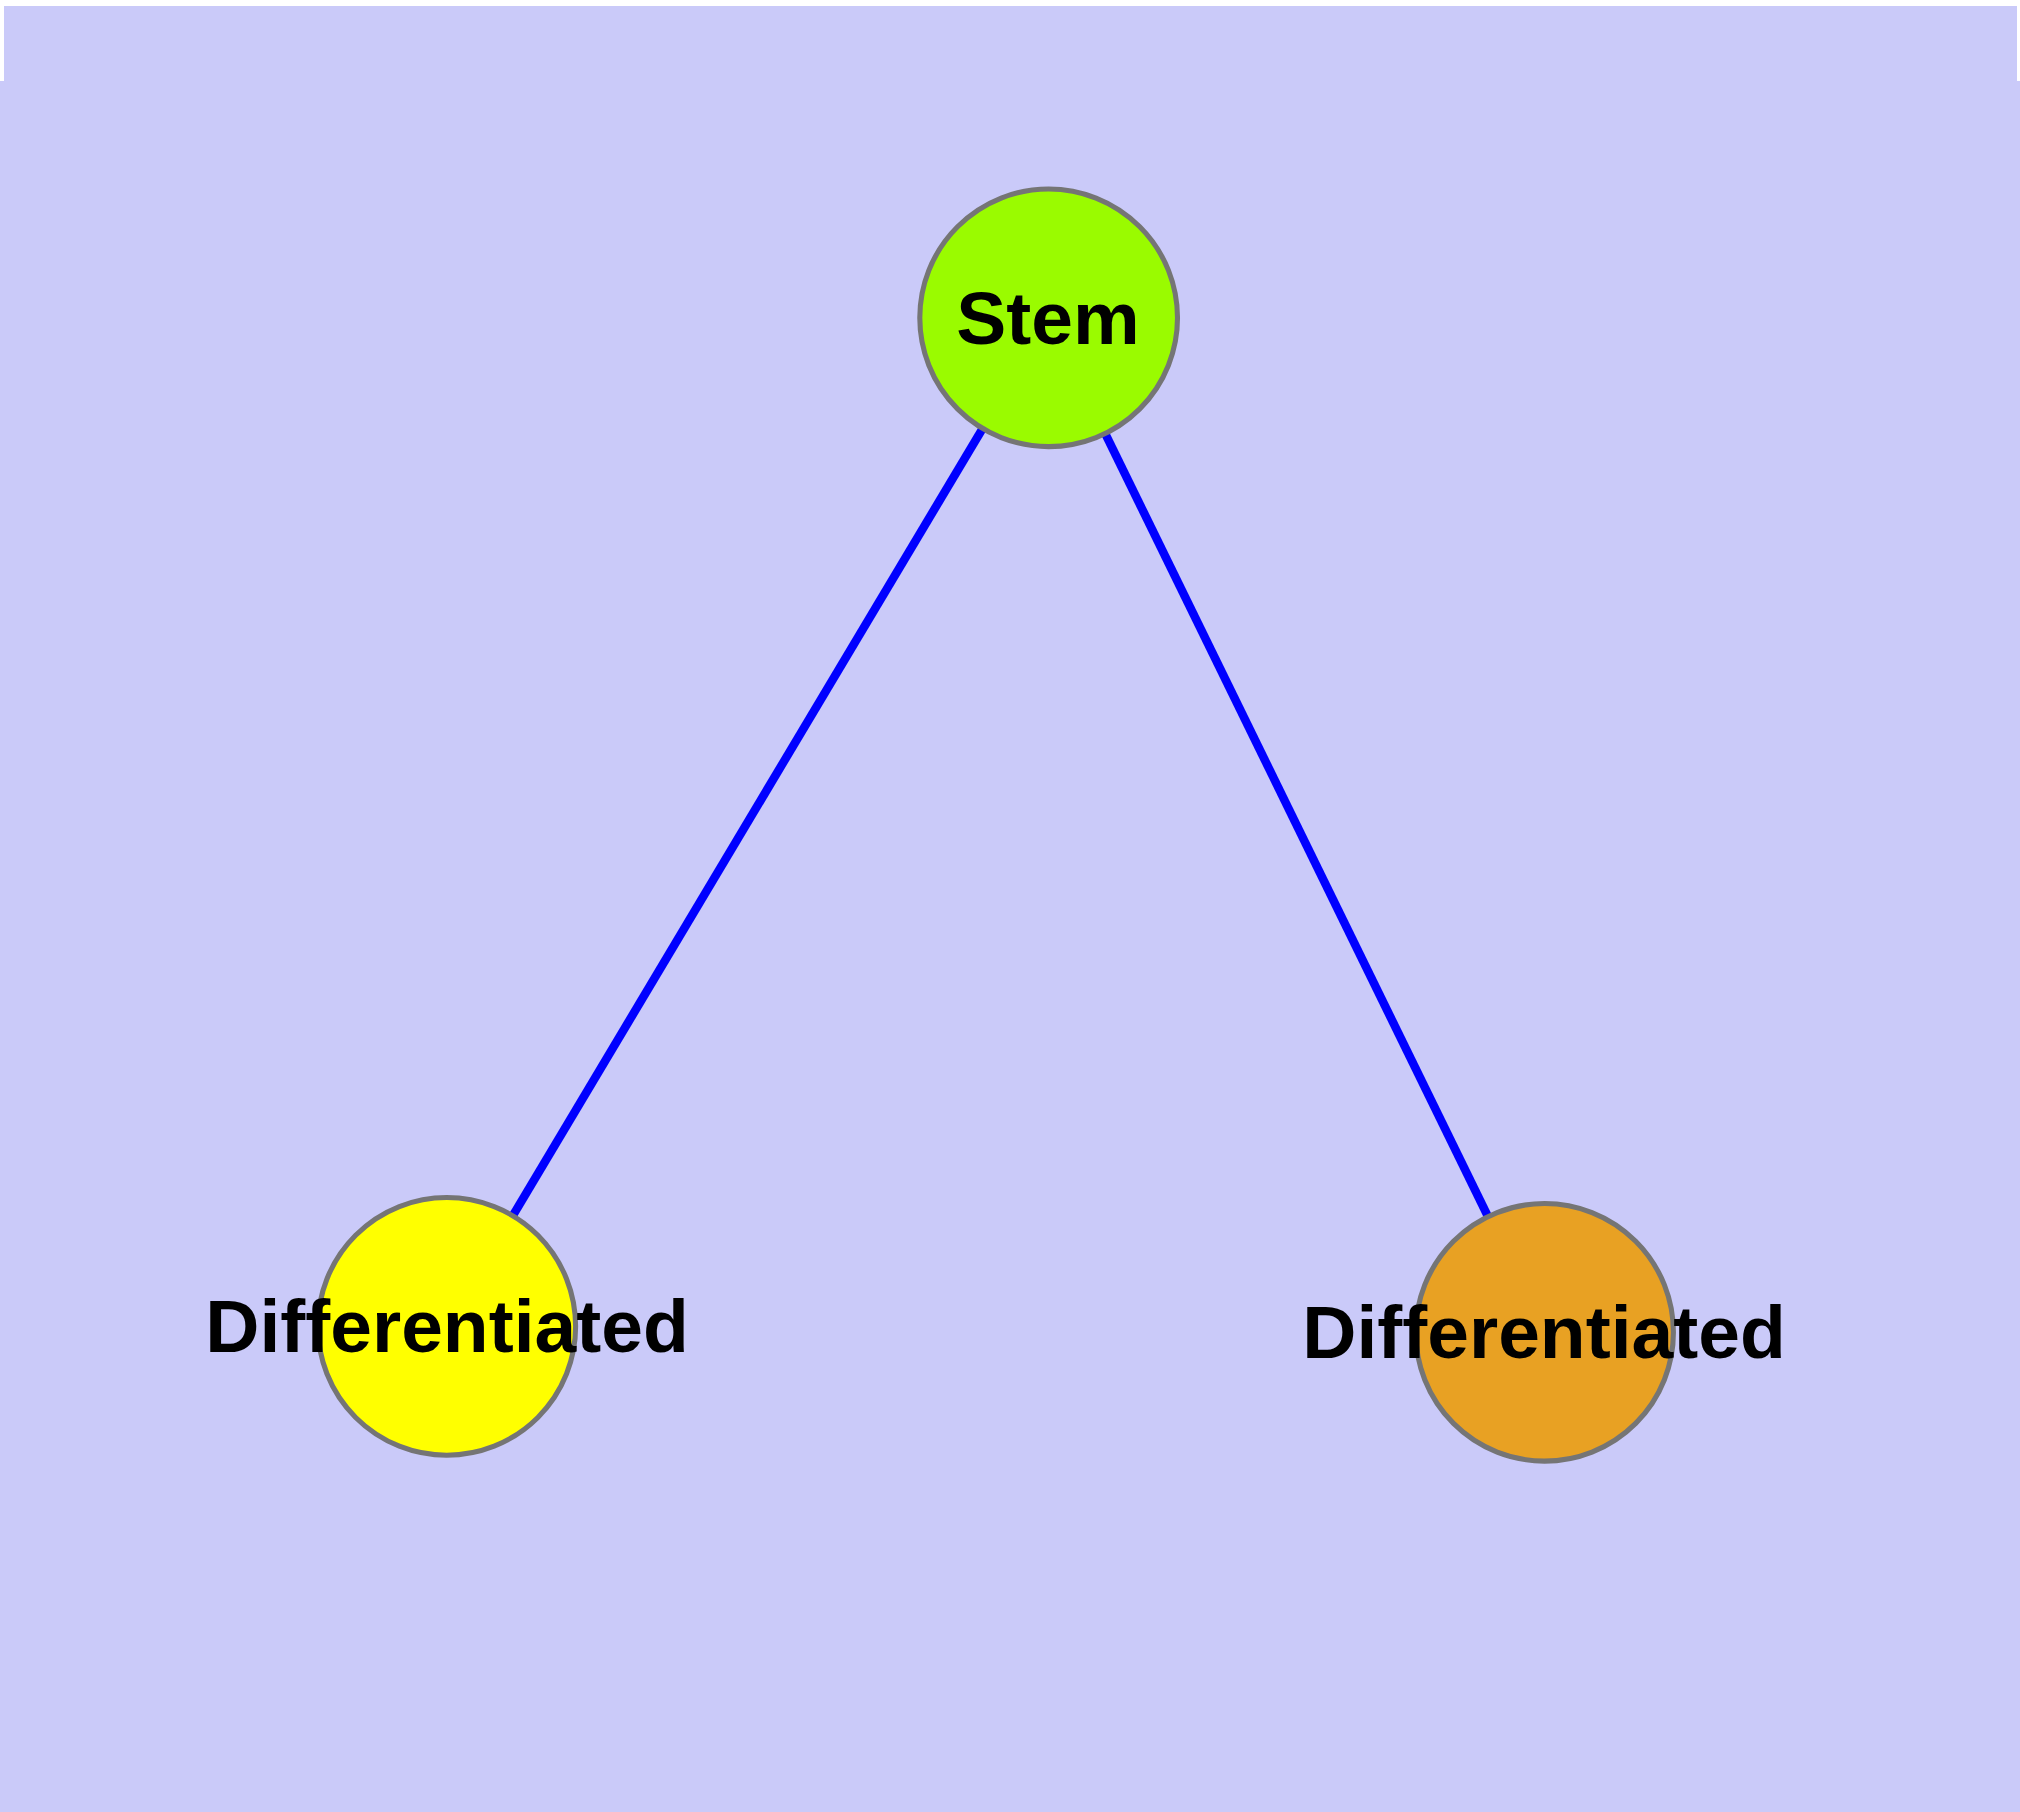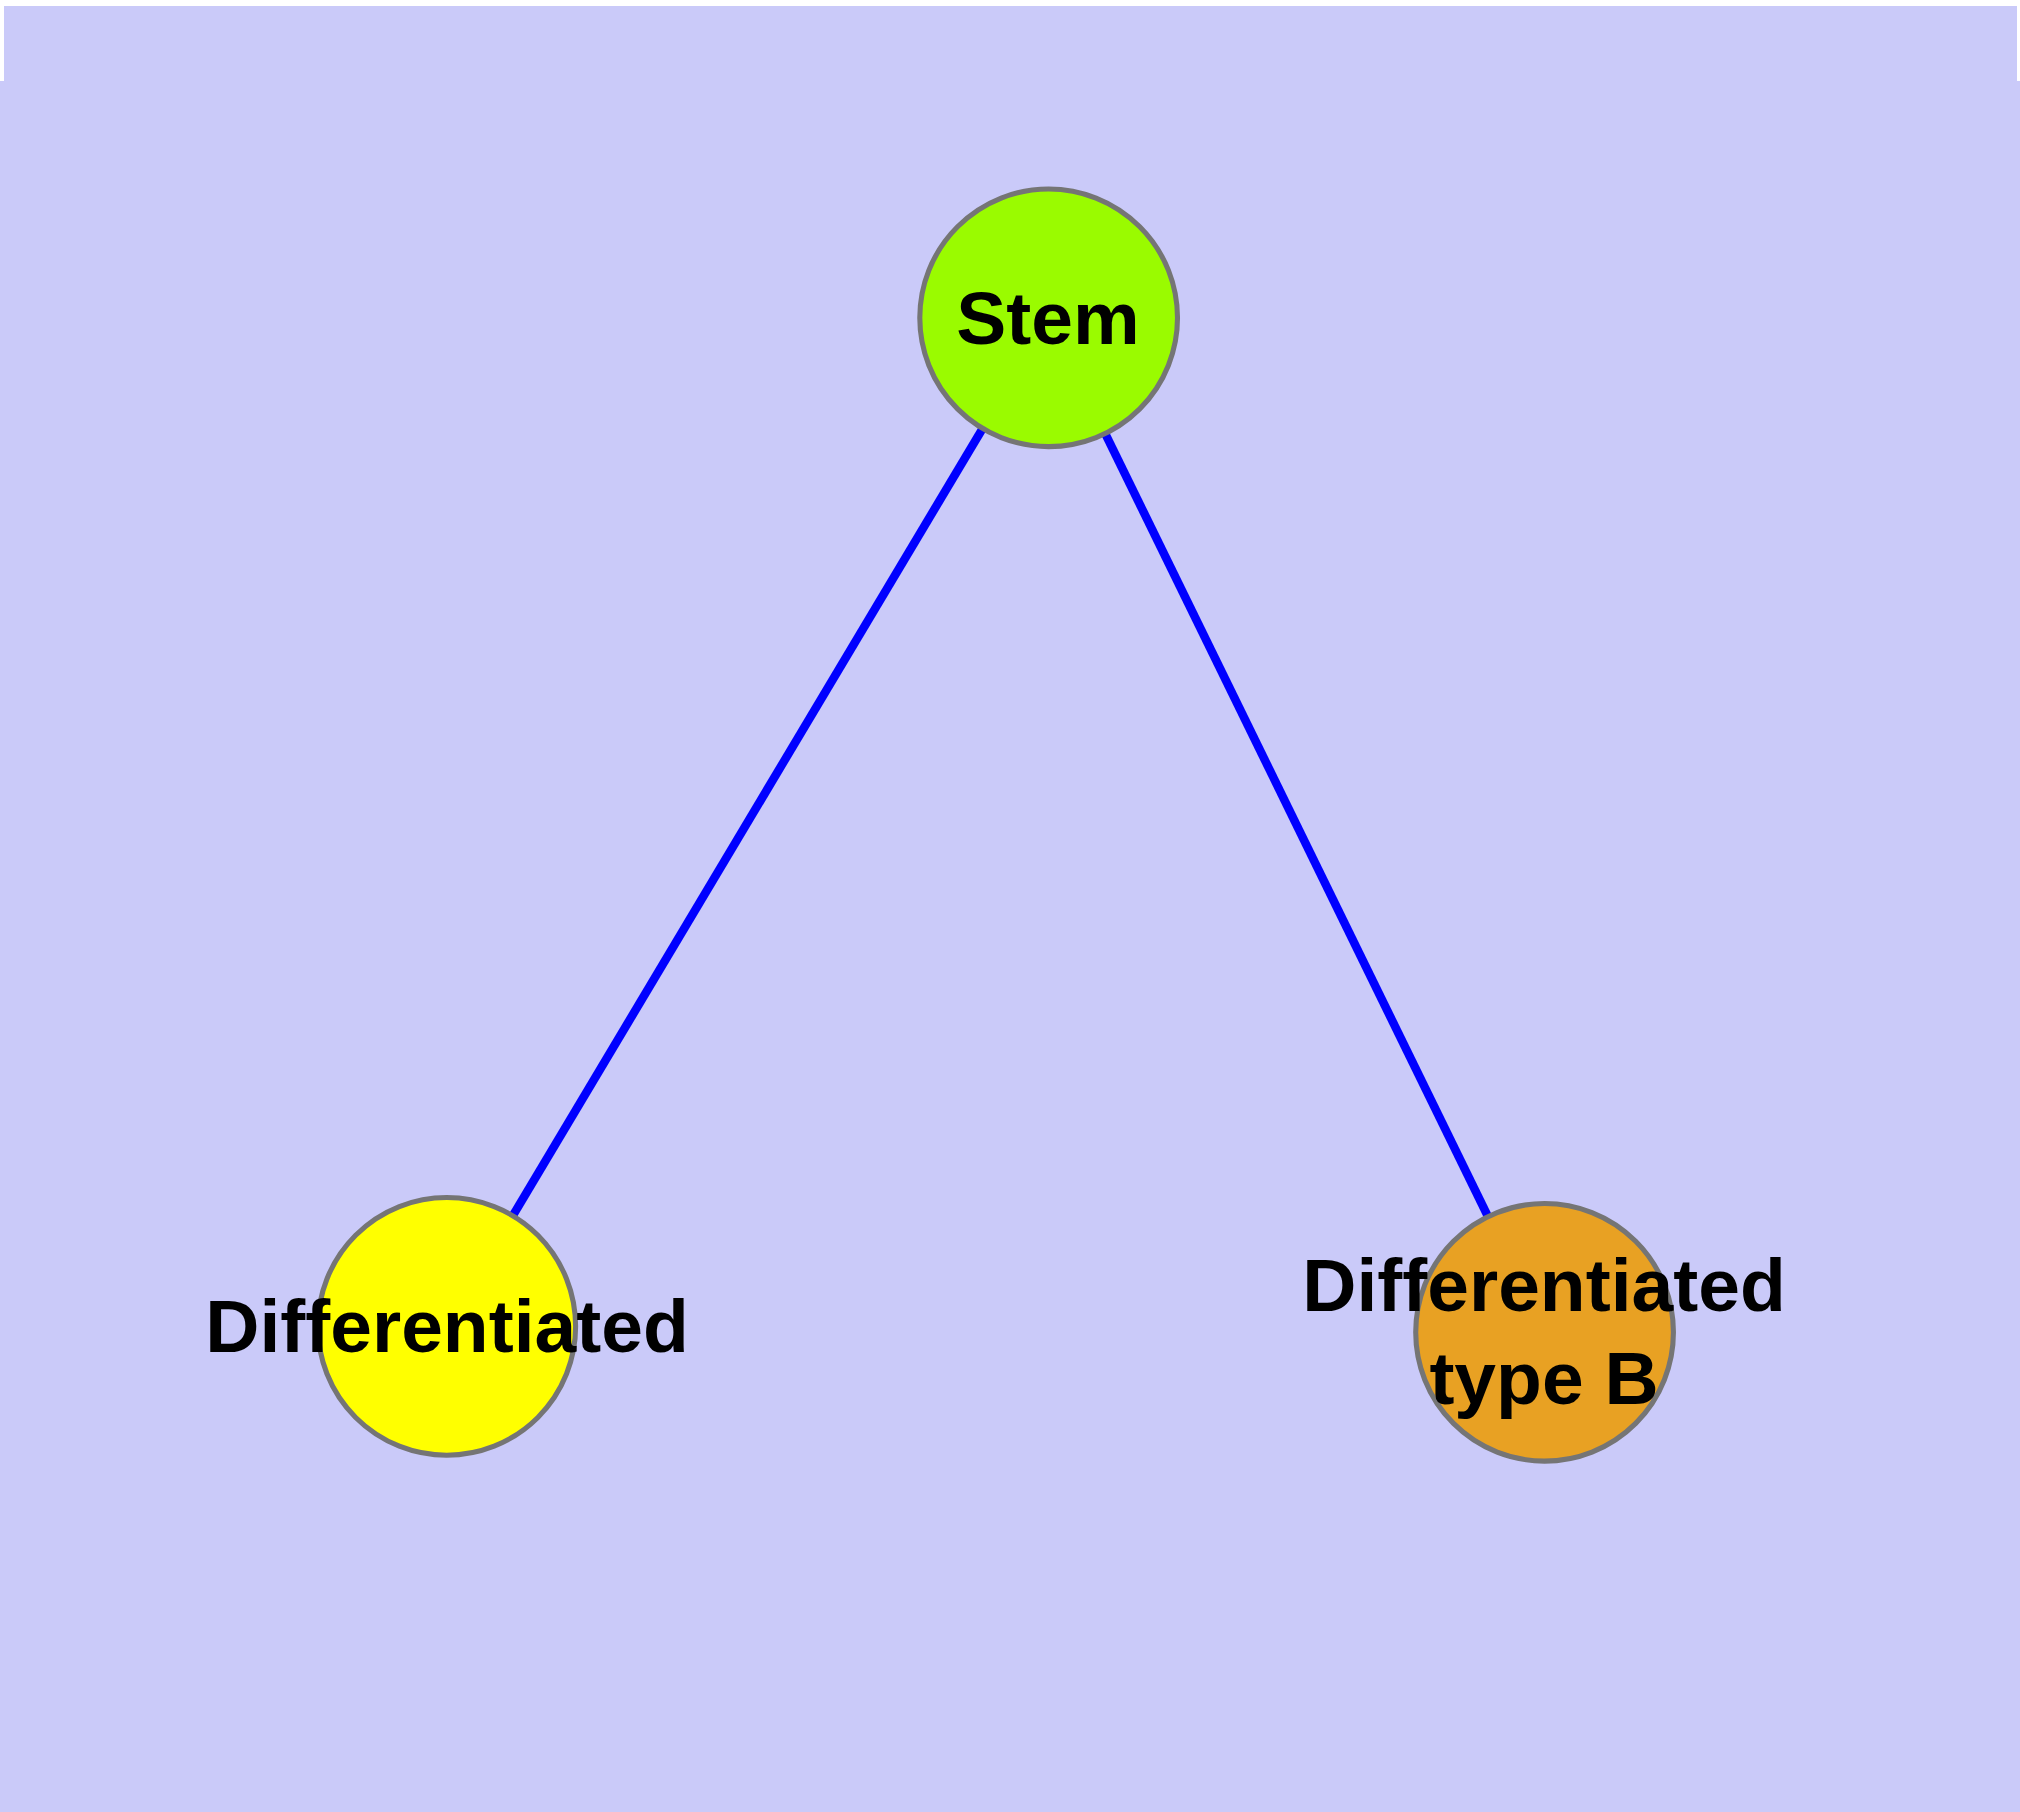--- a/index.html
+++ b/index.html
@@ -62,21 +62,20 @@
   <div class="label" style="left: 1048px; top: 318px; color: rgb(0, 0, 0);">
     <span class="label-line">Stem</span>
   </div>
 
   <div class="label" style="left: 447px; top: 1326px; color: rgb(0, 0, 0);">
     <span class="label-line">Differentiated</span>
   </div>
 
   <div class="label" style="left: 1544px; top: 1332px; color: rgb(0, 0, 0);">
     <span class="label-line">Differentiated</span>
-    <span class="label-line">type B</span>
   </div>
 
   <div class="frame frame-top" style="background-color: rgb(255, 255, 255);"></div>
   <div class="frame frame-left" style="background-color: rgb(255, 255, 255);"></div>
   <div class="frame frame-right" style="background-color: rgb(255, 255, 255);"></div>
 
 </div>
 
 
 </body></html>

